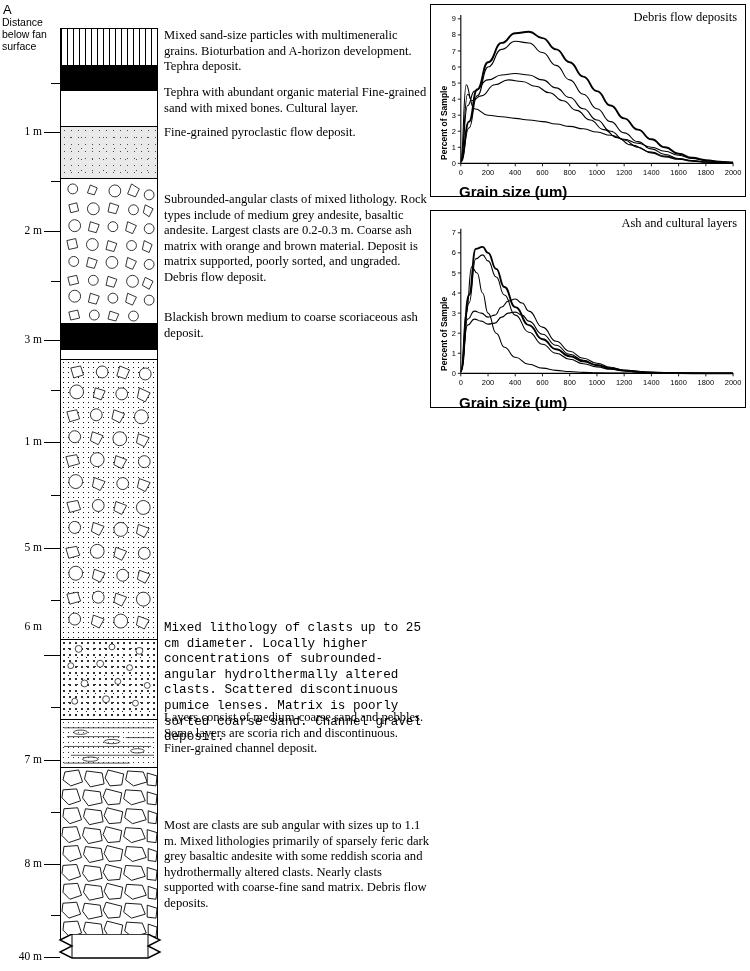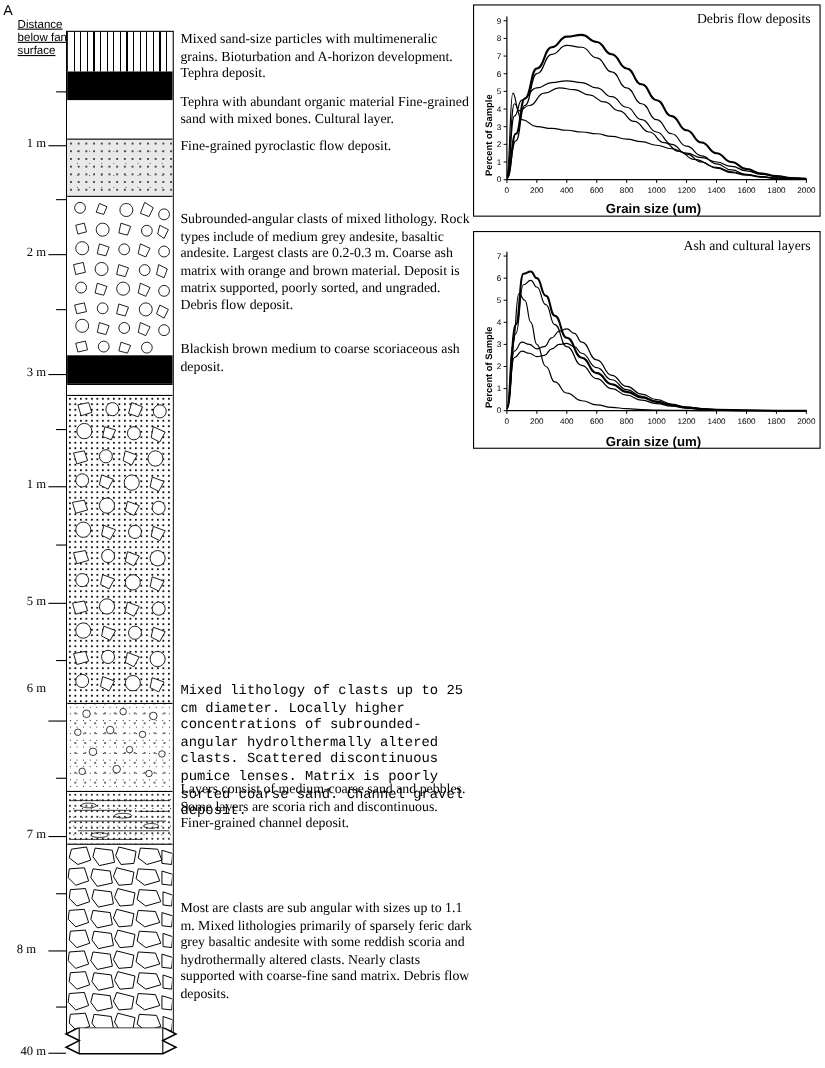--- a/index.html
+++ b/index.html
@@ -17,23 +17,23 @@
     font-size:13px;
     font-weight:normal;
   }
   #label-A{left:3px;top:2px;}
   #label-B{left:466px;top:6px;}
 
   
   #log-wrap{position:absolute;left:0;top:0;width:430px;height:971px;}
 
   #depth-title{
-    position:absolute;left:16px;top:16px;width:62px;
+    position:absolute;left:2px;top:16px;width:62px;
     font-family:"Liberation Sans", sans-serif;
-    font-size:10.5px;line-height:12px;text-decoration:underline;
+    font-size:10.5px;line-height:12px;
   }
 
   
   #column{
     position:absolute;left:60px;top:28px;width:98px;height:912px;
     border:1.4px solid #000;
     box-sizing:border-box;
     background:#fff;
     overflow:hidden;
   }
@@ -117,22 +117,22 @@
     position:absolute;
     font-family:"Liberation Sans", sans-serif;
     font-size:8.5px;font-weight:bold;
     transform:rotate(-90deg);
     transform-origin:left top;
     white-space:nowrap;
   }
   .axis-x-title{
     position:absolute;
     font-family:"Liberation Sans", sans-serif;
-    font-size:12px;font-weight:bold;
-    width:100%;text-align:center;
+    font-size:15px;font-weight:bold;
+    width:100%;text-align:left;
   }
   .chart-svg{position:absolute;left:0;top:0;width:100%;height:100%;}
   .tlab{font-family:"Liberation Sans", sans-serif;font-size:7.5px;fill:#000;}
 </style>
 </head>
 <body>
 
 <div class="panel-label" id="label-A">A</div>
 <div class="panel-label" id="label-B">B</div>
 
@@ -163,21 +163,21 @@
 
   <div class="tick tick-major" style="top:655px;"></div>
   <div class="dlabel" style="top:627px;">6 m</div>
   <div class="tick tick-minor" style="top:707px;"></div>
 
   <div class="tick tick-major" style="top:760px;"></div>
   <div class="dlabel" style="top:760px;">7 m</div>
   <div class="tick tick-minor" style="top:812px;"></div>
 
   <div class="tick tick-major" style="top:864px;"></div>
-  <div class="dlabel" style="top:864px;text-align:center;">8 m</div>
+  <div class="dlabel" style="top:864px;">8 m</div>
   <div class="tick tick-minor" style="top:915px;"></div>
 
   <div class="tick tick-major" style="top:957px;"></div>
   <div class="dlabel" style="top:957px;">40 m</div>
 
   <div id="column">
 
     <div class="unit pat-vert" style="top:0px;height:36px;"></div>
 
     <div class="unit u-black" style="top:36px;height:25px;"></div>

